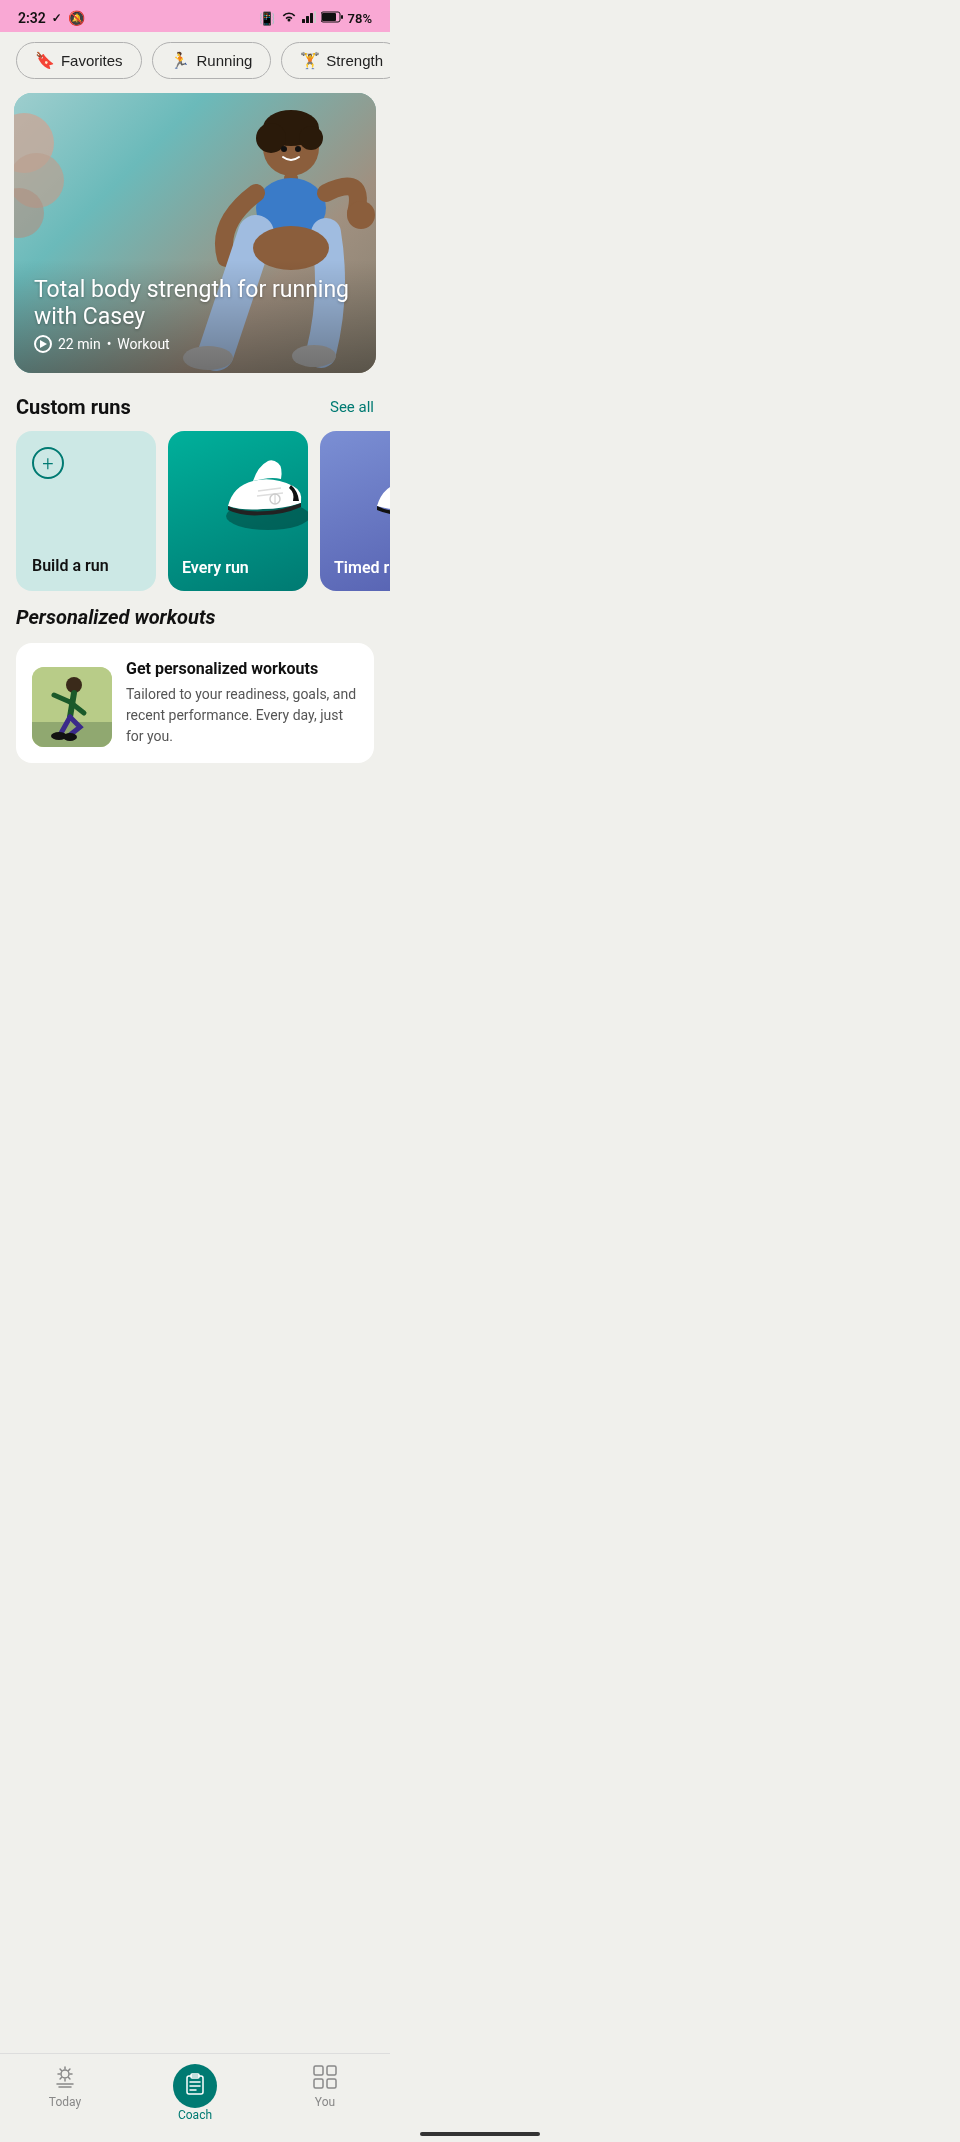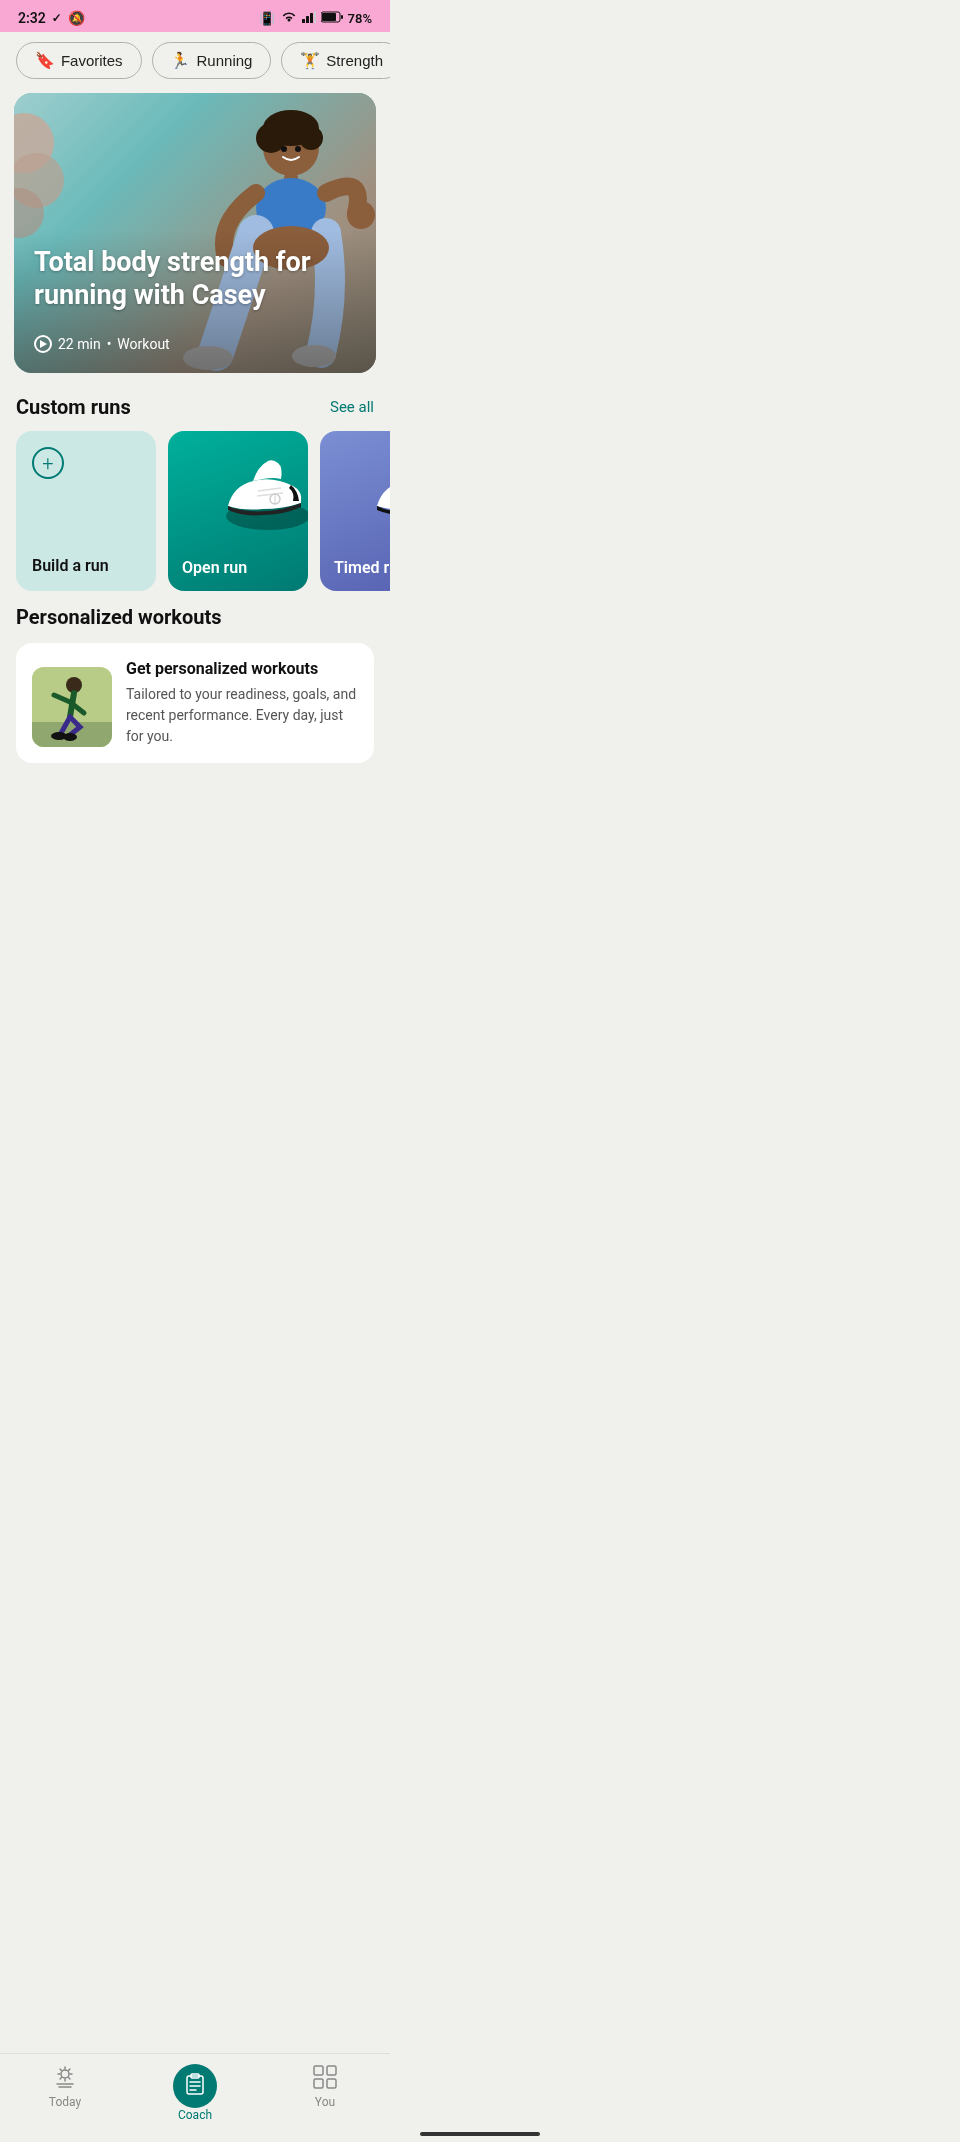--- a/index.html
+++ b/index.html
@@ -96,24 +96,24 @@
     .featured-overlay {
       position: absolute;
       bottom: 0;
       left: 0;
       right: 0;
       padding: 16px 20px 20px;
       background: linear-gradient(transparent, rgba(0,0,0,0.35));
     }
     .featured-title {
       color: #fff;
-      font-size: 27px;
-      font-weight: 700;
+      font-size: 23px;
+      font-weight: 400;
       line-height: 1.2;
-      margin-bottom: 24px;
+      margin-bottom: 4px;
       text-shadow: 0 1px 3px rgba(0,0,0,0.3);
     }
     .featured-meta {
       display: flex;
       align-items: center;
       gap: 6px;
       color: #fff;
       font-size: 14px;
     }
     .play-icon {
@@ -227,20 +227,21 @@
 
     
     .personalized-section {
       padding: 10px 16px 0;
     }
     .personalized-title {
       font-size: 20px;
       font-weight: 700;
       color: #111;
       margin-bottom: 14px;
+      font-style: italic;
     }
     .personalized-card {
       background: #fff;
       border-radius: 16px;
       padding: 16px;
       display: flex;
       gap: 14px;
       align-items: flex-end;
       margin-bottom: 16px;
     }
@@ -469,21 +470,21 @@
           <line x1="44" y1="55" x2="70" y2="52" stroke="#ddd" stroke-width="1.5"></line>
 
           <path d="M15 65 Q30 72 55 70 Q70 69 88 62 L88 66 Q70 74 50 74 Q30 76 15 69z" fill="#222"></path>
 
           <path d="M78 44 Q85 50 86 60 L80 60 Q82 52 76 47z" fill="#111"></path>
 
           <circle cx="62" cy="58" r="5" fill="none" stroke="#ccc" stroke-width="1.5"></circle>
           <line x1="62" y1="53" x2="62" y2="63" stroke="#ccc" stroke-width="1"></line>
         </svg>
       </div>
-      <span class="run-card-label">Open run</span>
+      <span class="run-card-label">Every run</span>
     </div>
 
     <div class="run-card timed-run-card">
 
       <div class="shoe-wrapper">
         <svg viewBox="0 0 100 100" width="100" height="100" xmlns="http://www.w3.org/2000/svg">
 
           <circle cx="60" cy="48" r="30" fill="none" stroke="rgba(255,255,255,0.3)" stroke-width="2"></circle>
           <line x1="60" y1="48" x2="60" y2="30" stroke="rgba(255,255,255,0.5)" stroke-width="2"></line>
           <line x1="60" y1="48" x2="75" y2="52" stroke="rgba(255,255,255,0.5)" stroke-width="2"></line>

